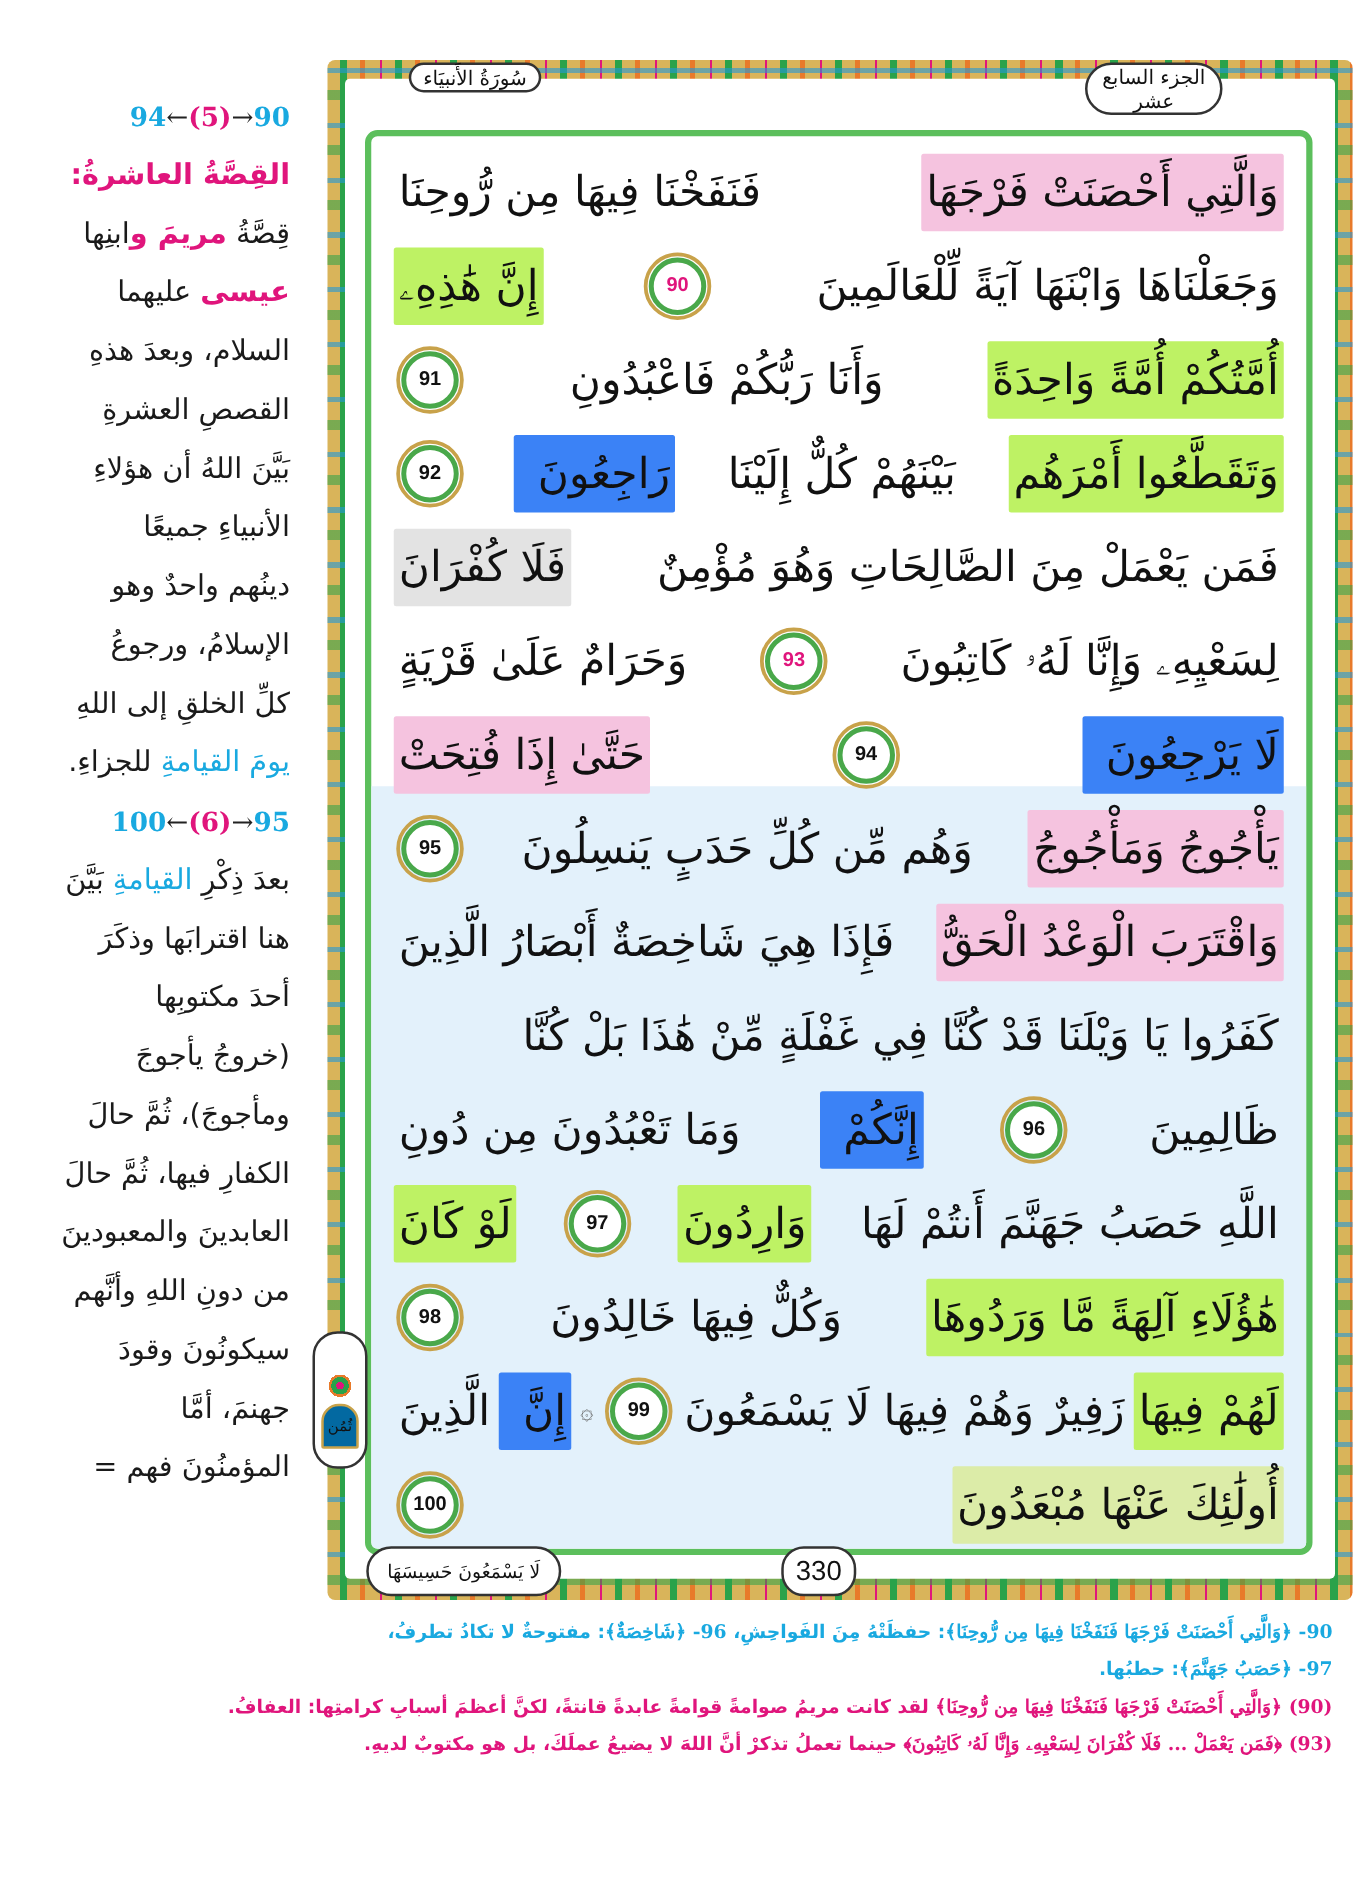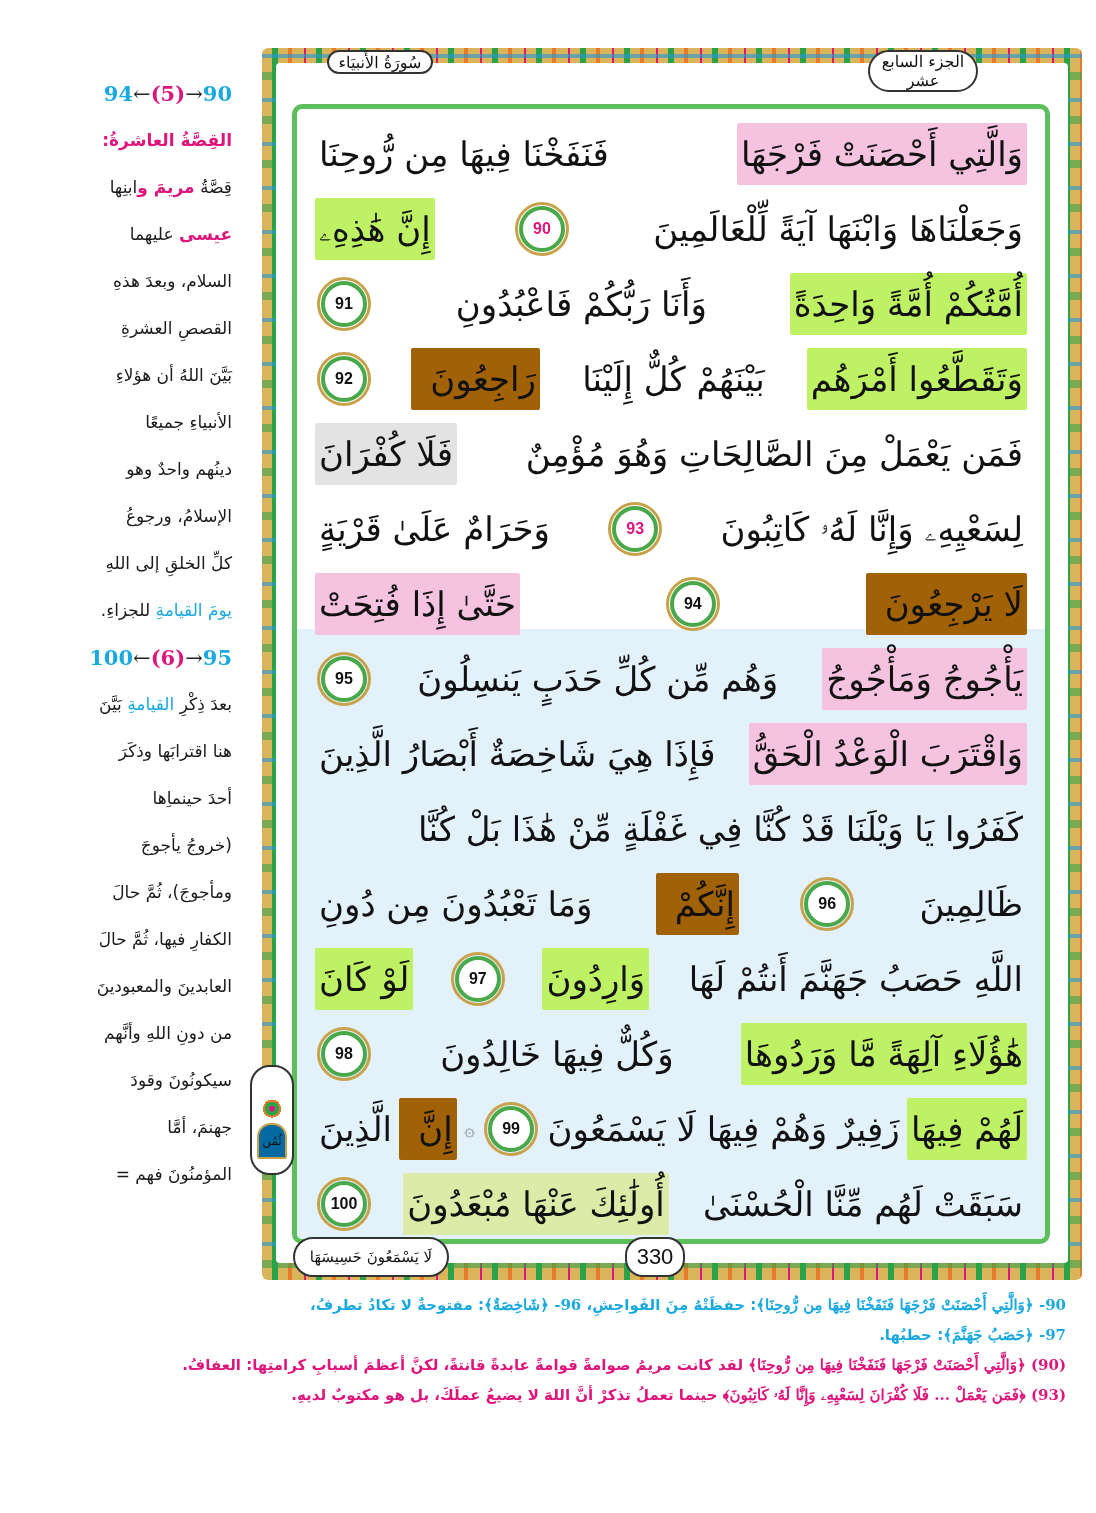--- a/index.html
+++ b/index.html
@@ -1,21 +1,21 @@
 <!DOCTYPE html>
 <html><head>
 <meta charset="utf-8">
 <style>
   * { box-sizing: border-box; margin: 0; padding: 0; }
   html, body { width: 1096px; height: 1513px; background: #ffffff; overflow: hidden; }
   body { position: relative; font-family: "DejaVu Sans", sans-serif; color: #111; }
 
   
   .side { position: absolute; left: 0; top: 70px; width: 248px; direction: rtl; text-align: right; padding-right: 16px; }
-  .side-line { height: 47px; line-height: 47px; font-size: 17px; white-space: nowrap; color: #1a1a1a; }
+  .side-line { height: 47px; line-height: 47px; font-size: 23px; white-space: nowrap; color: #1a1a1a; }
   .range { direction: ltr; text-align: right; font-family: "DejaVu Serif", serif; font-weight: bold; font-size: 21px; }
   .range .num { color: #19a9e0; }
   .range .arrow { color: #222; font-weight: normal; }
   .range .sec { color: #e0157c; }
   .pink { color: #e0157c; }
   .cyan { color: #19a9e0; }
   .bold { font-weight: bold; }
 
   
   .frame { position: absolute; left: 262px; top: 48px; width: 820px; height: 1232px;
@@ -30,21 +30,21 @@
   
   .panel { position: absolute; left: 292px; top: 104px; width: 758px; height: 1140px;
            border: 5px solid #5cbf5c; border-radius: 10px; background: #fff; overflow: hidden; }
   .panel-tint { position: absolute; left: 0; right: 0; top: 520px; bottom: 0; background: #e3f1fb; }
   .verse-line { position: absolute; left: 18px; right: 18px; height: 70px; direction: rtl;
                 display: flex; align-items: center; justify-content: space-between;
                 font-family: "DejaVu Serif", serif; font-size: 34px; white-space: nowrap; }
   .seg { padding: 2px 4px; border-radius: 2px; line-height: 58px; text-align: right; }
   .hl-pink { background: #f5c3df; }
   .hl-yellow { background: #bef264; }
-  .hl-blue { background: #a16207; padding-left: 19px; }
+  .hl-blue { background: #3b82f6; padding-left: 19px; }
   .hl-gray { background: #e3e3e3; }
   .hl-green { background: #dceca8; }
 
   .ayah { display: inline-flex; align-items: center; justify-content: center; width: 46px; height: 46px;
           border-radius: 50%; border: 4px solid #49a84a; outline: 3px solid #c8a24a; outline-offset: 1px;
           background: #fff; font-family: "Liberation Sans", sans-serif; font-size: 16px; font-weight: bold;
           color: #111; margin: 0 6px; direction: ltr; flex-shrink: 0; }
   .ayah.pink-num { color: #e0157c; }
   .sajda-mark { color: #666; font-size: 18px; margin: 0 4px; }
 
@@ -89,21 +89,21 @@
   <div class="side-line">دينُهم واحدٌ وهو</div>
   <div class="side-line">الإسلامُ، ورجوعُ</div>
   <div class="side-line">كلِّ الخلقِ إلى اللهِ</div>
   <div class="side-line"><span class="cyan">يومَ القيامةِ</span><span> للجزاءِ.</span></div>
 
   <div class="side-line range">
     <span class="num">100</span><span class="arrow">←</span><span class="sec">(6)</span><span class="arrow">→</span><span class="num">95</span>
   </div>
   <div class="side-line"><span>بعدَ ذِكْرِ </span><span class="cyan">القيامةِ</span><span> بَيَّنَ</span></div>
   <div class="side-line">هنا اقترابَها وذكَرَ</div>
-  <div class="side-line">أحدَ حينماِها</div>
+  <div class="side-line">أحدَ مكتوبِها</div>
   <div class="side-line">(خروجُ يأجوجَ</div>
   <div class="side-line">ومأجوجَ)، ثُمَّ حالَ</div>
   <div class="side-line">الكفارِ فيها، ثُمَّ حالَ</div>
   <div class="side-line">العابدينَ والمعبودينَ</div>
   <div class="side-line">من دونِ اللهِ وأنَّهم</div>
   <div class="side-line">سيكونُونَ وقودَ</div>
   <div class="side-line">جهنمَ، أمَّا</div>
   <div class="side-line">المؤمنُونَ فهم =</div>
 </div>
 
@@ -181,21 +181,20 @@
       </div>
       <div class="verse-line" style="top: 985px;">
         <span class="seg hl-yellow">لَهُمْ فِيهَا</span>
         <span class="seg">زَفِيرٌ وَهُمْ فِيهَا لَا يَسْمَعُونَ</span>
         <span class="ayah">99</span>
         <span class="sajda-mark">۞</span>
         <span class="seg hl-blue">إِنَّ</span>
         <span class="seg">الَّذِينَ</span>
       </div>
       <div class="verse-line" style="top: 1060px;">
-        <span class="seg">سَبَقَتْ لَهُم مِّنَّا الْحُسْنَىٰ</span>
         <span class="seg hl-green">أُولَٰئِكَ عَنْهَا مُبْعَدُونَ</span>
         <span class="ayah">100</span>
       </div>
     </div>
 </div>
 
 <div class="thumn">
   <div class="ornament"></div>
   <div class="arch">ثُمُن</div>
 </div>

